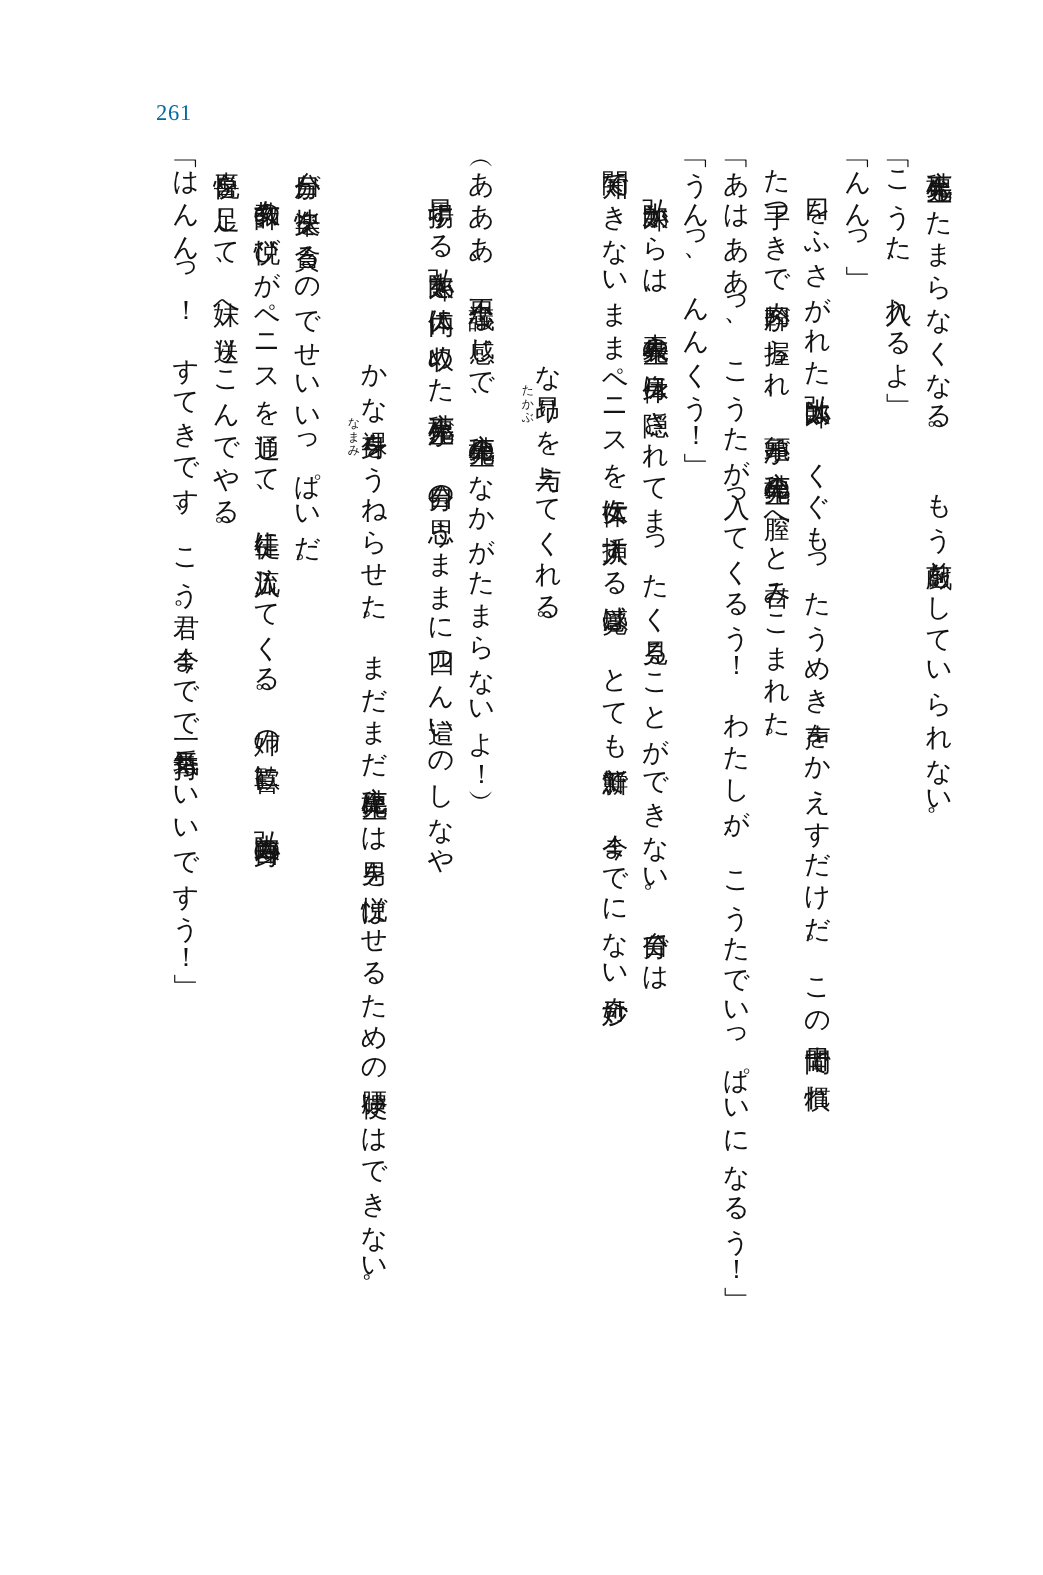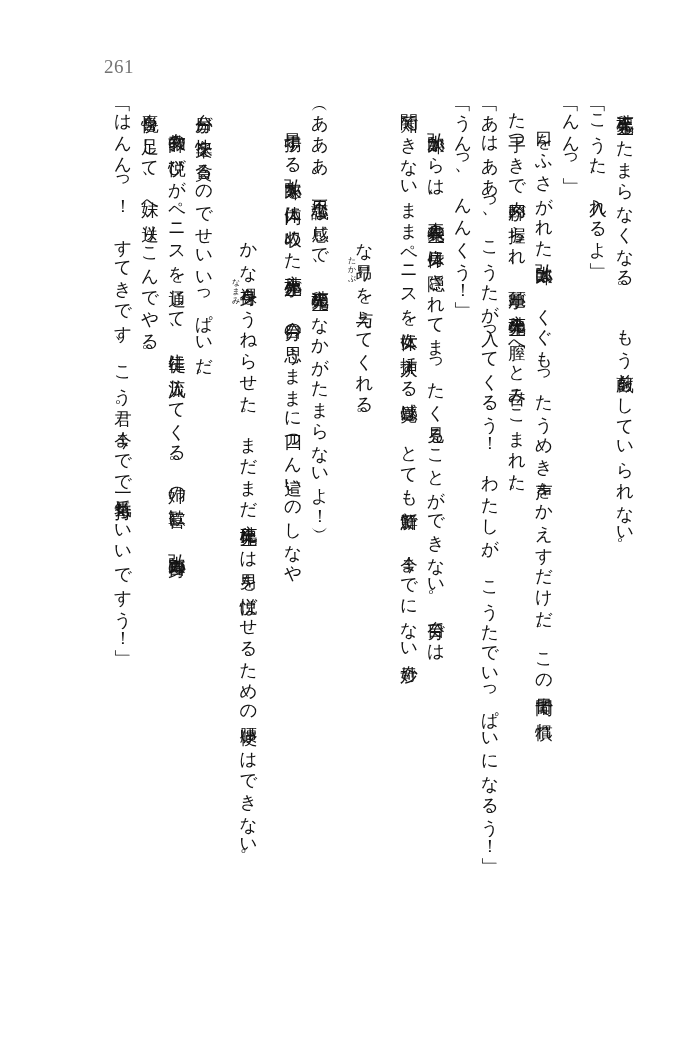--- a/index.html
+++ b/index.html
@@ -16,25 +16,25 @@
   }
   #page {
     position: relative;
     width: 695px;
     height: 1050px;
     background: #ffffff;
     box-sizing: border-box;
   }
   #page-number {
     position: absolute;
-    top: 56px;
+    top: 68px;
     left: 104px;
-    font-size: 19px;
+    font-size: 15px;
     letter-spacing: 0.5px;
-    color: #737373;
+    color: #0369a1;
     font-family: "Liberation Serif", "DejaVu Serif", serif;
   }
   #text-block {
     position: absolute;
     top: 100px;
     right: 62px;
     height: 880px;
     width: 570px;
     display: flex;
     flex-direction: row-reverse;

